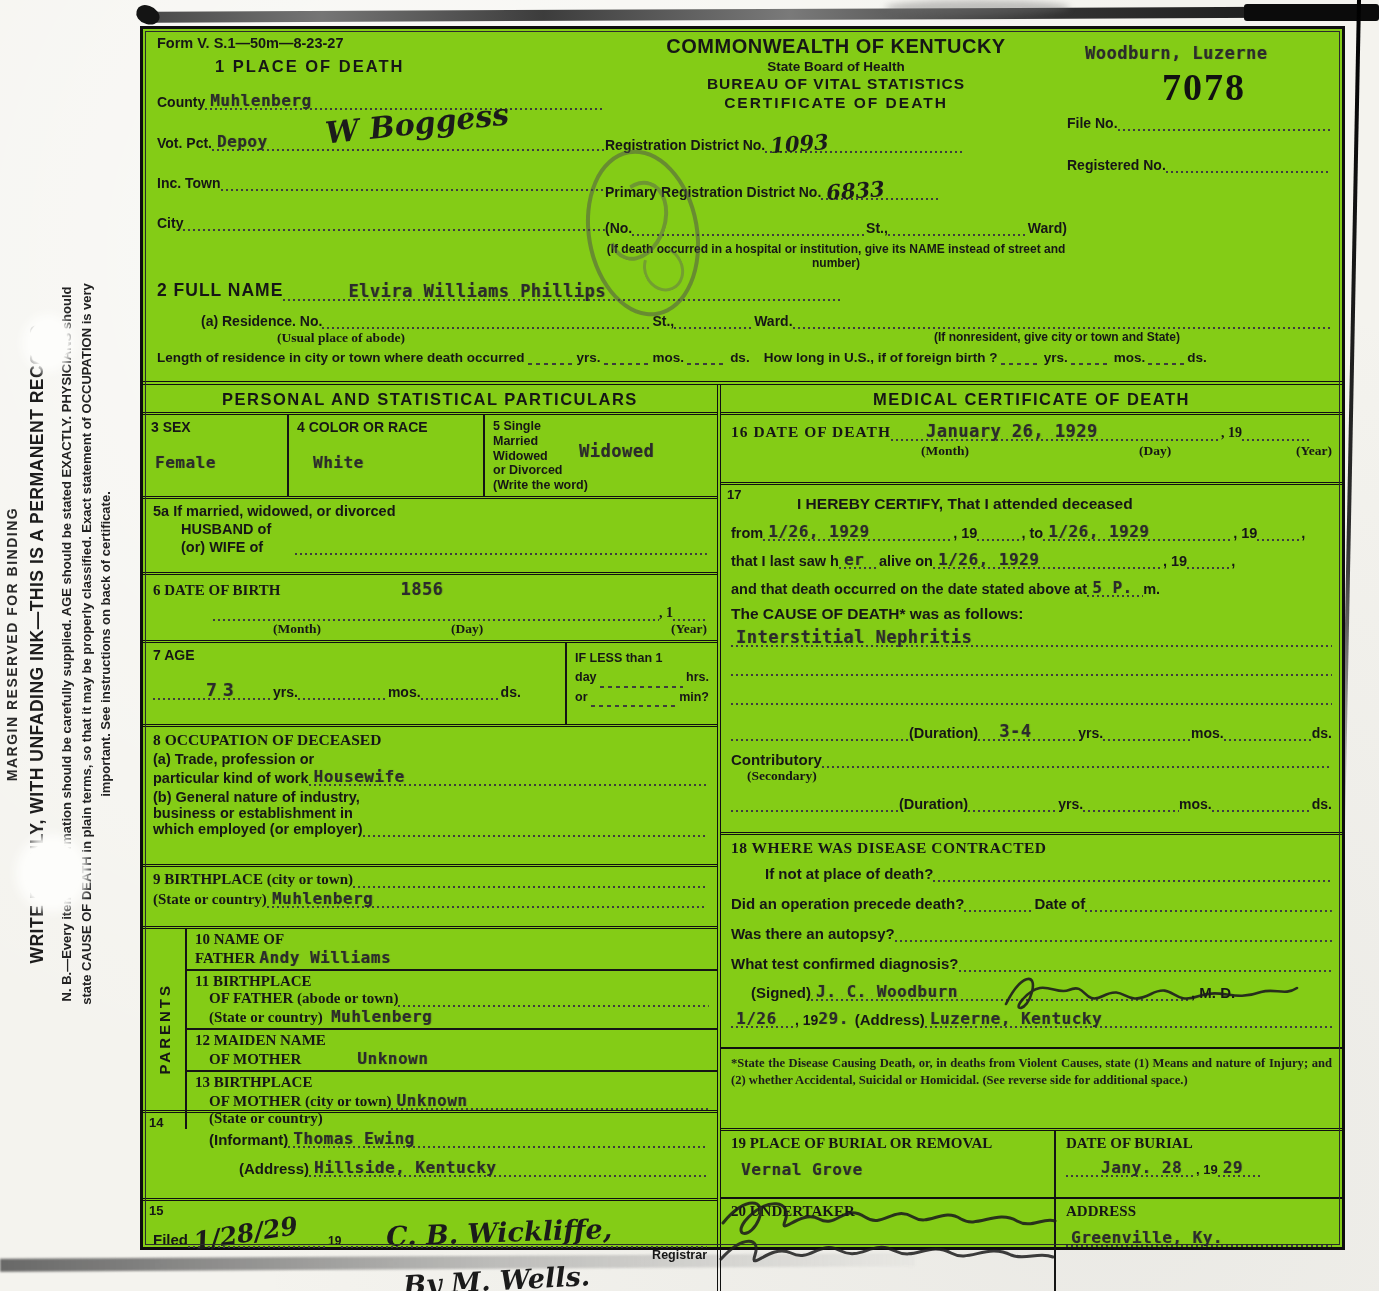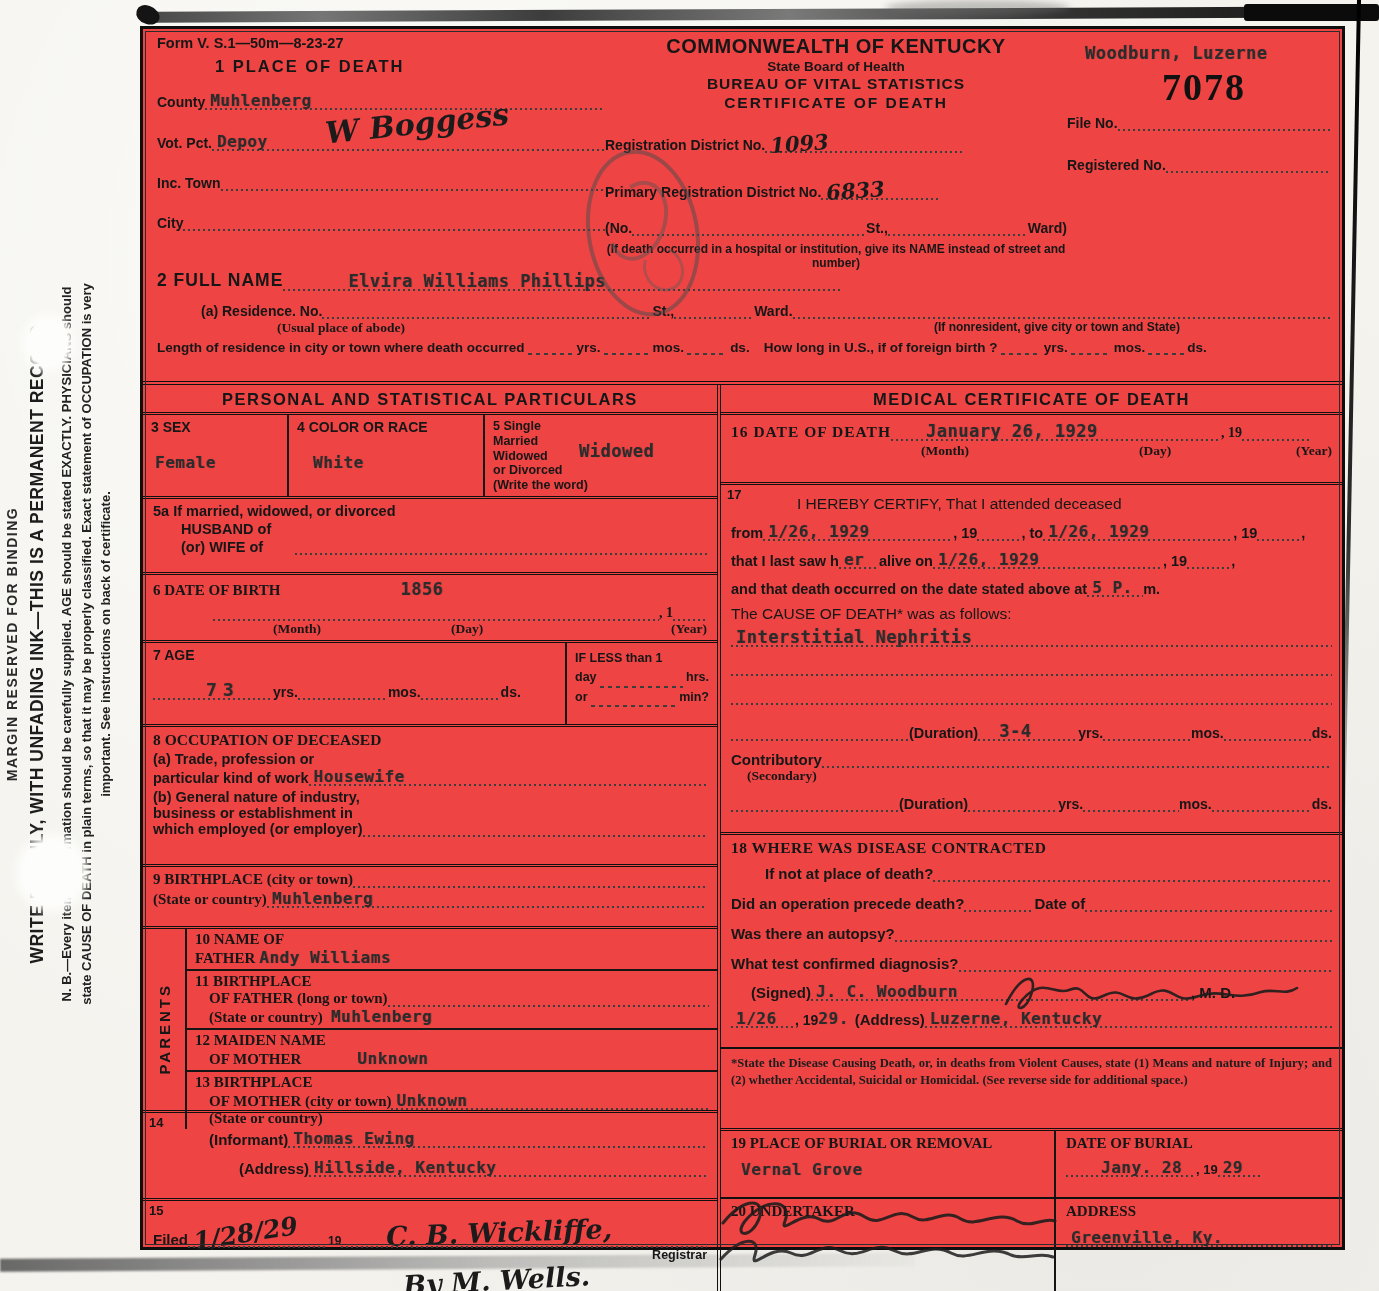--- a/index.html
+++ b/index.html
@@ -30,21 +30,21 @@
 
   
   .margin-rot { position:absolute; left:4px; top:1262px; width:1236px; transform:rotate(-90deg); transform-origin:0 0; }
   .m1 { font-size:14px; font-weight:bold; text-align:center; letter-spacing:1.5px; color:#2a2a2a; }
   .m2 { font-size:17.5px; font-weight:bold; text-align:center; margin-top:7px; letter-spacing:.5px; color:#1d1d1d; }
   .m3 { font-size:13px; font-weight:bold; margin-top:9px; line-height:1.5; color:#222; }
   .m3 span { display:block; text-align:center; }
 
   
   .frame { position:absolute; left:140px; top:26px; width:1205px; height:1224px;
-    border:3px solid #0e0e0e; background:#ef4444; }
+    border:3px solid #0e0e0e; background:#84cc16; }
   .frame::before { content:""; position:absolute; inset:2px; border:1px solid #2b2b2b; pointer-events:none; z-index:5; }
 
   .top { position:relative; height:352px; padding:6px 12px 0 14px; }
   .top-grid { display:grid; grid-template-columns:448px 462px 1fr; }
 
   .lbl { font-weight:bold; font-size:14px; white-space:nowrap; }
   .slabel { font-family:"Liberation Serif", serif; font-weight:bold; font-size:15px; white-space:nowrap; }
   .small { font-size:12px; }
   .type { font-family:"DejaVu Sans Mono", monospace; font-weight:600; color:#2c2c2c; letter-spacing:.5px;
     font-size:16px; white-space:nowrap; text-shadow:.6px .4px .8px rgba(45,45,45,.5); }
@@ -115,21 +115,21 @@
   .m16 { height:70px; }
   .m17 { height:350px; }
   .m18 { height:214px; border-bottom-width:2px; border-bottom-style:solid; }
   .mfoot { height:82px; padding-top:6px; border-bottom:3px double #101010; }
   .burial-row { display:grid; grid-template-columns:1fr 288px; padding:0; }
   .b19 { height:68px; border-bottom-width:2px; border-bottom-style:solid; }
   .b20 { }
   .bcell1 { padding:4px 10px; position:relative; }
   .bcell2 { border-left:2px solid #151515; padding:4px 10px; }
   .footnote { font-family:"Liberation Serif", serif; font-weight:bold; font-size:12.6px; line-height:1.32; text-align:justify; color:#1c1c1c; }
-  .certify { font-size:15.5px; font-weight:normal; }
+  .certify { font-size:15.5px; font-weight:bold; }
   .mline { margin-top:9px; font-size:14.5px; font-weight:bold; }
   .num { position:absolute; left:6px; top:2px; font-weight:bold; font-size:13px; }
   .sig-svg { position:absolute; pointer-events:none; z-index:3; }
 </style>
 </head>
 <body>
 
 <div class="streak-top"></div>
 <div class="streak-top2"></div>
 <div class="smudge-top"></div>
@@ -215,21 +215,21 @@
           <span class="lbl">File No.</span>
           <span class="dots"></span>
         </div>
         <div class="ln fld" style="margin-top:26px;">
           <span class="lbl">Registered No.</span>
           <span class="dots"></span>
         </div>
       </div>
     </div>
 
-    <div class="ln" style="align-items:center;">
+    <div class="ln" style="margin-top:10px;align-items:center;">
       <span class="lbl" style="font-size:17.5px; letter-spacing:1px;">2 FULL NAME</span>
       <span class="fill" style="max-width:560px;">
           <span class="type" style="font-size:17px; margin-left:60px;">Elvira Williams Phillips</span>
         </span>
       <span style="flex:1"></span>
     </div>
 
     <div class="ln" style="margin-top:12px; padding-left:44px;">
       <span class="lbl">(a) Residence.  No.</span>
       <span class="dots" style="max-width:330px"></span>
@@ -381,21 +381,21 @@
           <div class="psub" style="flex:1">
             <div class="slabel">10 NAME OF</div>
             <div class="ln">
                 <span class="slabel">FATHER</span>
               <span class="type" style="margin-left:4px;">Andy Williams</span>
               </div>
           </div>
           <div class="psub" style="flex:1.35">
             <div class="slabel">11 BIRTHPLACE</div>
             <div class="ln">
-                <span class="slabel" style="margin-left:14px">OF FATHER (long or town)</span>
+                <span class="slabel" style="margin-left:14px">OF FATHER (abode or town)</span>
                 <span class="dots"></span>
               </div>
             <div class="ln">
                 <span class="slabel" style="margin-left:14px">(State or country)</span>
               <span class="type" style="margin-left:8px;">Muhlenberg</span>
               </div>
           </div>
           <div class="psub" style="flex:1">
             <div class="slabel">12 MAIDEN NAME</div>
             <div class="ln">

